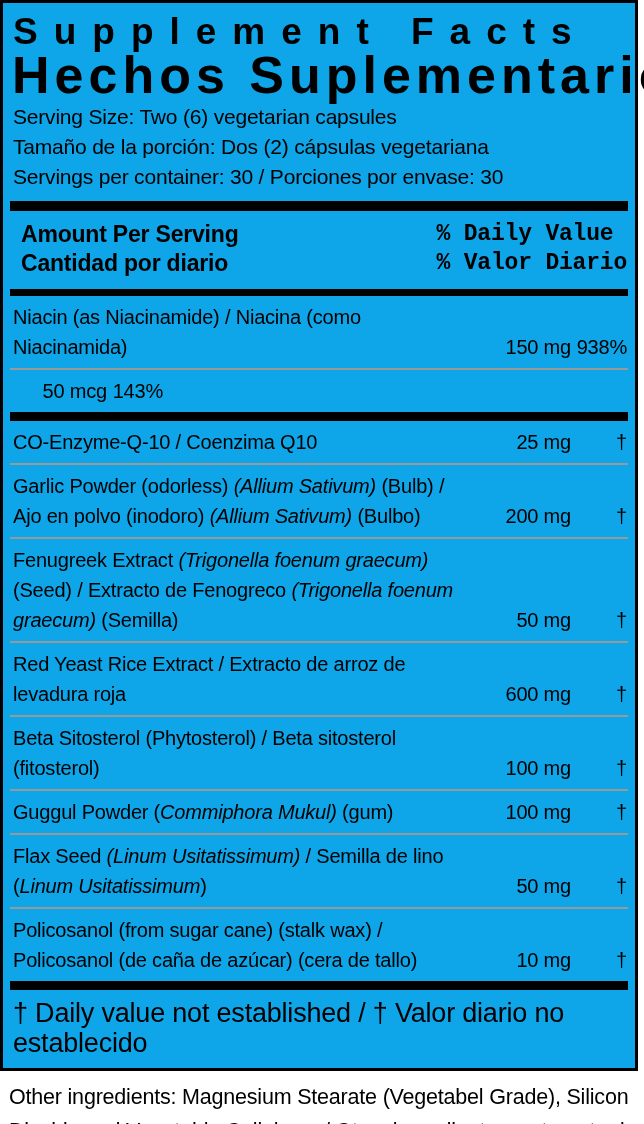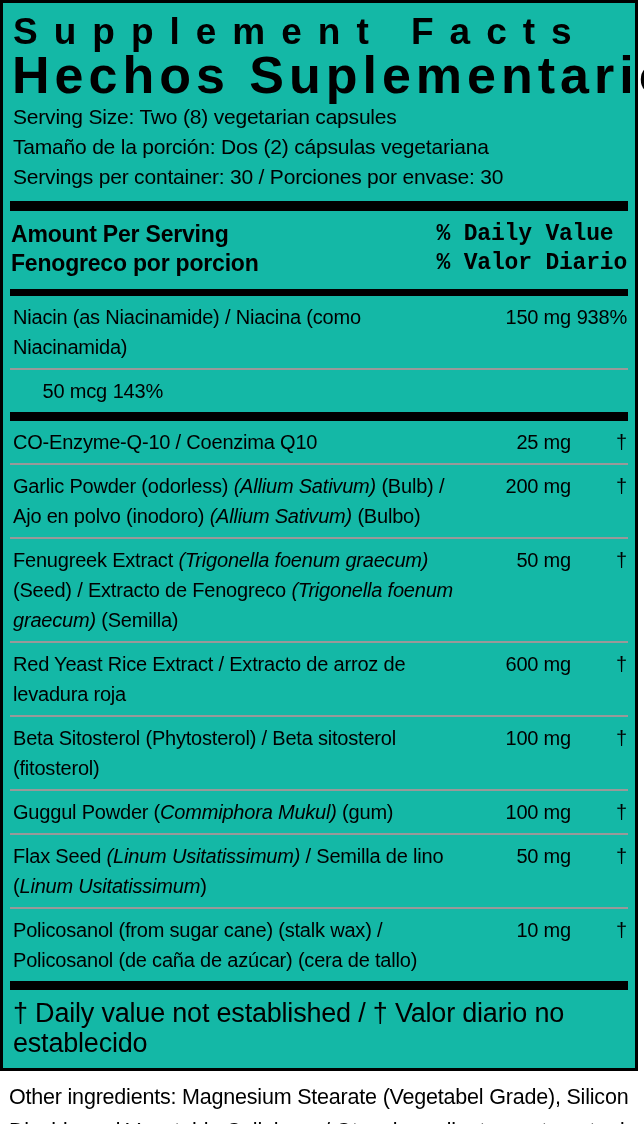--- a/index.html
+++ b/index.html
@@ -10,21 +10,21 @@
     width: 644px;
     height: 1124px;
     font-family: "Liberation Sans", sans-serif;
     color: #000000;
     overflow: hidden;
   }
   .label-box {
     width: 638px;
     margin: 0;
     border: 3px solid #000000;
-    background: #14b8a6;
+    background: #0ea5e9;
     padding-top: 5px;
   }
   .title-en {
     font-size: 37px;
     font-weight: bold;
     letter-spacing: 16px;
     line-height: 40px;
     margin: 4px 0 0 10px;
     white-space: nowrap;
   }
@@ -51,30 +51,30 @@
   .bar-thick { height: 9px; }
   .sep-thin {
     height: 2px;
     background: #999999;
     margin: 0 7px;
   }
   .header-row {
     display: flex;
     justify-content: space-between;
     align-items: flex-start;
-    padding: 9px 8px 11px 8px;
+    padding: 9px 8px 11px 18px;
     font-size: 23px;
     font-weight: bold;
     line-height: 29px;
     letter-spacing: -0.2px;
   }
   .header-right { text-align: left; font-family: Liberation Mono, monospace; }
   .row {
     display: flex;
-    align-items: flex-start;
+    align-items: flex-end;
     padding: 6px 8px 6px 10px;
     font-size: 20px;
     line-height: 30px;
     letter-spacing: -0.2px;
   }
   .row-name  { flex: 1; padding-right: 6px; }
   .row-amount{ width: 94px; text-align: right; white-space: nowrap; }
   .row-dv    { width: 56px; text-align: right; white-space: nowrap; }
   .it { font-style: italic; margin-top: 17px; }
   .footnote {
@@ -91,31 +91,31 @@
   }
 </style>
 </head>
 <body>
 
 <div class="label-box">
   <div class="title-en">Supplement Facts</div>
   <div class="title-es">Hechos Suplementarios</div>
 
   <div class="serving-info">
-    <div>Serving Size: Two (8) vegetarian capsules</div>
+    <div>Serving Size: Two (6) vegetarian capsules</div>
     <div>Tamaño de la porción: Dos (2) cápsulas vegetariana</div>
     <div>Servings per container: 30 / Porciones por envase: 30</div>
   </div>
 
   <div class="bar bar-top"></div>
 
   <div class="header-row">
     <div class="header-left">
       <div>Amount Per Serving</div>
-      <div>Fenogreco por porcion</div>
+      <div>Cantidad por diario</div>
     </div>
     <div class="header-right">
       <div>% Daily Value</div>
       <div>% Valor Diario</div>
     </div>
   </div>
 
   <div class="bar bar-med"></div>
 
   <div>

